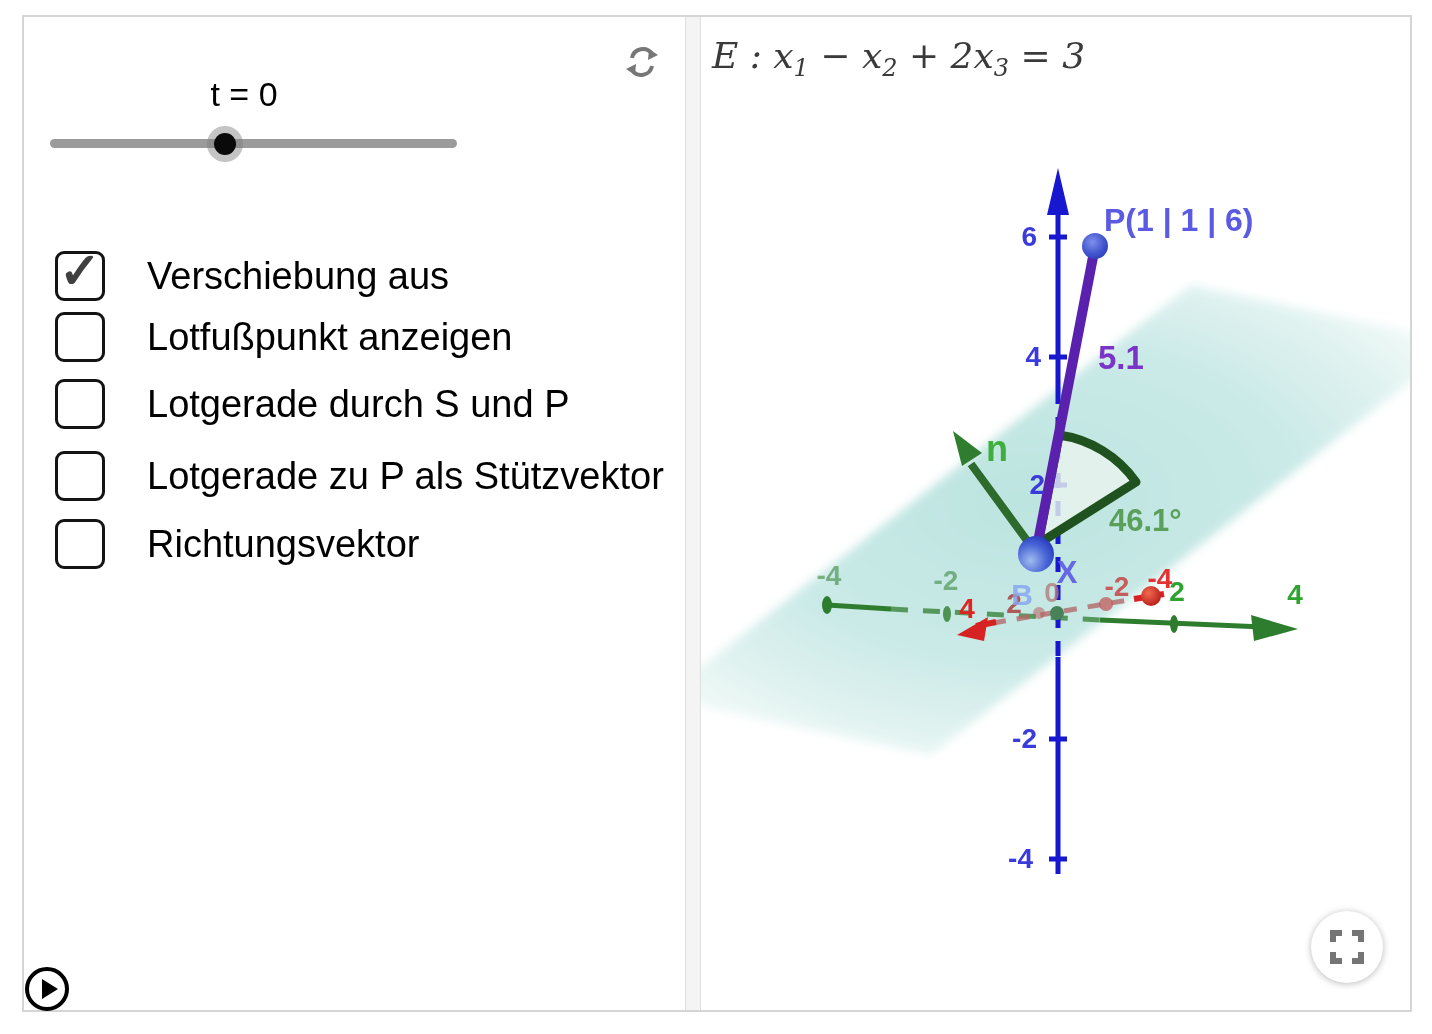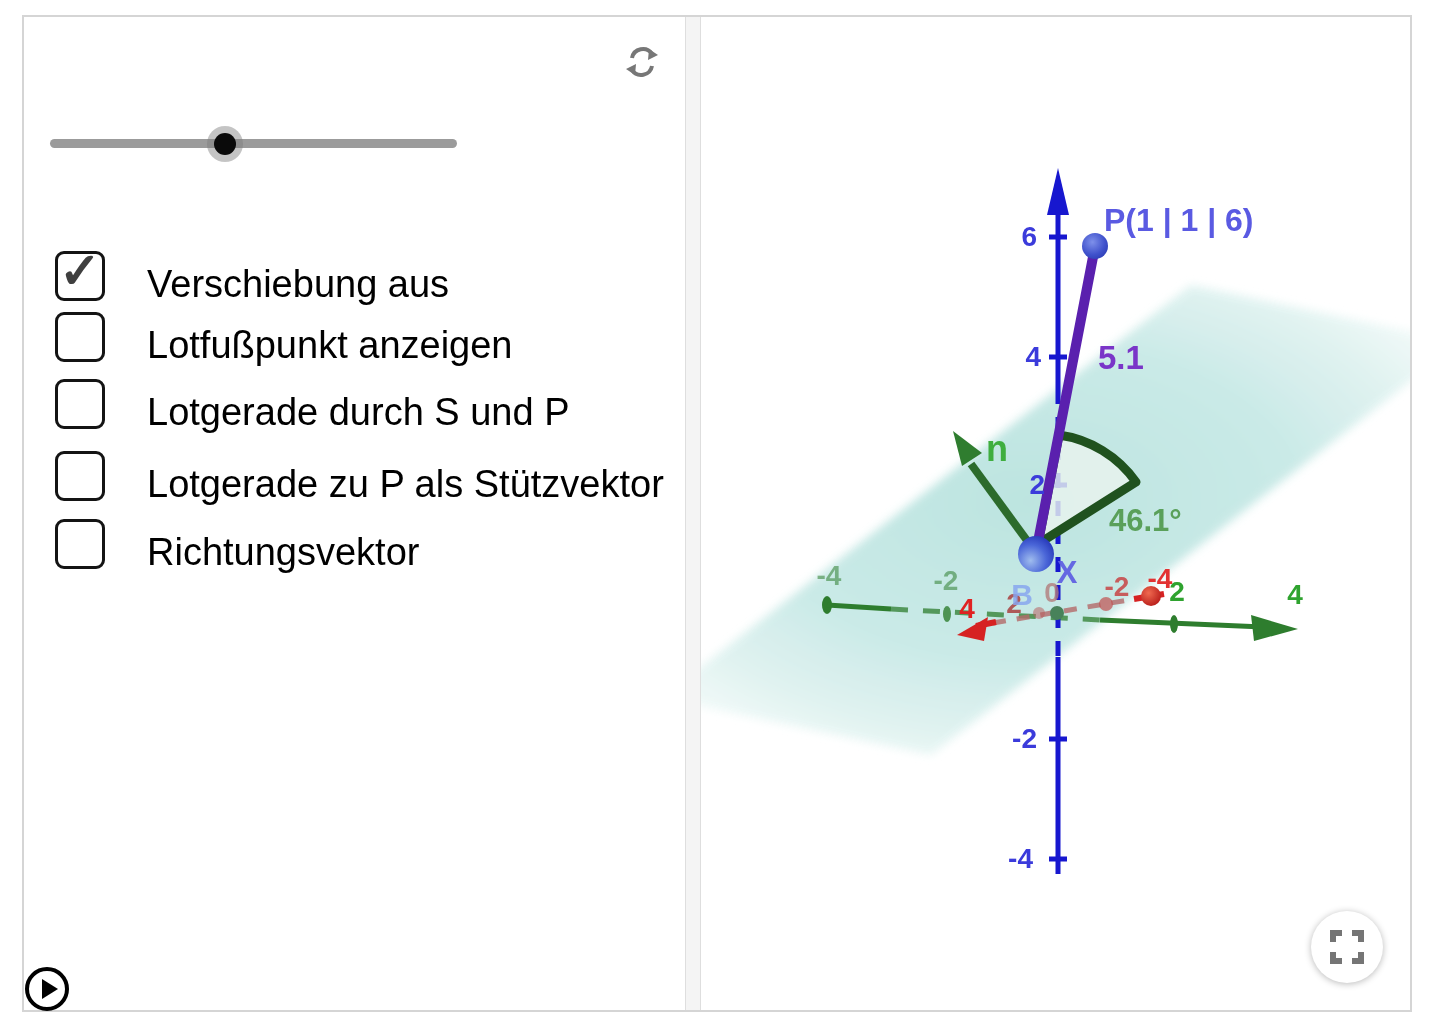--- a/index.html
+++ b/index.html
@@ -14,21 +14,21 @@
   .slider-track{position:absolute;left:26px;top:122px;width:407px;height:9px;
                 background:#9b9b9b;border-radius:5px;cursor:pointer;}
   .slider-handle-ring{position:absolute;left:183px;top:109px;width:36px;height:36px;border-radius:50%;
                 background:rgba(125,125,125,0.45);cursor:pointer;}
   .slider-handle{position:absolute;left:7px;top:7px;width:22px;height:22px;border-radius:50%;background:#0a0a0a;}
   .reset-btn{position:absolute;left:596px;top:23px;width:44px;height:44px;cursor:pointer;}
   .cb-row{position:absolute;left:31px;height:50px;}
   .cb-box{position:absolute;left:0;top:0;width:44px;height:44px;border:3px solid #141414;
           border-radius:9px;background:#fff;cursor:pointer;}
   .cb-mark{position:absolute;left:1px;top:-12px;font-size:50px;font-weight:bold;color:#3f3f3f;}
-  .cb-label{position:absolute;left:92px;top:8px;height:50px;line-height:50px;font-size:38px;color:#000;white-space:nowrap;}
+  .cb-label{position:absolute;left:92px;top:0;height:50px;line-height:50px;font-size:38px;color:#000;white-space:nowrap;}
   .play-btn{position:absolute;left:1px;top:950px;width:36px;height:36px;border:4px solid #000;
             border-radius:50%;background:#fff;cursor:pointer;}
   .play-tri{position:absolute;left:13px;top:8px;width:0;height:0;
             border-left:16px solid #000;border-top:10px solid transparent;border-bottom:10px solid transparent;}
   
   #divider{position:absolute;left:661px;top:0;width:14px;height:993px;background:#f4f4f4;
            border-left:1px solid #dedede;border-right:1px solid #dedede;}
   
   #rightPanel{position:absolute;left:677px;top:0;width:709px;height:993px;background:#fff;overflow:hidden;}
   #view3d{position:absolute;left:0;top:0;}
@@ -41,20 +41,21 @@
   .fs-icon{position:absolute;left:18px;top:18px;}
 </style>
 </head>
 <body>
 
 <div id="stage">
   <div id="frame">
 
     <div id="leftPanel">
 
+      <div class="slider-label">t = 0</div>
       <div class="slider-track"></div>
       <div class="slider-handle-ring">
         <div class="slider-handle"></div>
       </div>
 
       <div class="reset-btn">
         <svg width="44" height="44" viewBox="0 0 44 44">
           <path d="M12,18 A11,11 0 0 1 32,14" stroke="#777" stroke-width="4" fill="none"></path>
           <polygon points="38,15 28,20 29,9" fill="#777"></polygon>
           <path d="M32,26 A11,11 0 0 1 12,30" stroke="#777" stroke-width="4" fill="none"></path>
@@ -195,20 +196,23 @@
         <text x="459" y="571" text-anchor="middle" font-size="28" font-weight="700" fill="#e23232">-4</text>
 
         <text x="321" y="588" text-anchor="middle" font-size="30" font-weight="700" fill="#87a6ee" fill-opacity="0.85">B</text>
         <text x="366" y="566" text-anchor="middle" font-size="31" font-weight="700" fill="#5d5de2" fill-opacity="0.92">X</text>
         <text x="285" y="444" font-size="36" font-weight="700" fill="#3fae3f">n</text>
         <text x="408" y="514" font-size="31" font-weight="600" fill="#5aa05a">46.1°</text>
         <text x="397" y="352" font-size="33" font-weight="600" fill="#7a35c8">5.1</text>
         <text x="403" y="214" font-size="32" font-weight="600" fill="#5a5ae2">P(1 | 1 | 6)</text>
       </svg>
 
+      <div class="equation">
+        <span>E : x</span><sub>1</sub><span> − x</span><sub>2</sub><span> + 2x</span><sub>3</sub><span> = 3</span>
+      </div>
 
       <div class="fs-btn">
         <svg class="fs-icon" width="36" height="36" viewBox="0 0 36 36">
           <path d="M4,13 V4 H13" stroke="#757575" stroke-width="6" fill="none"></path>
           <path d="M23,4 H32 V13" stroke="#757575" stroke-width="6" fill="none"></path>
           <path d="M32,23 V32 H23" stroke="#757575" stroke-width="6" fill="none"></path>
           <path d="M13,32 H4 V23" stroke="#757575" stroke-width="6" fill="none"></path>
         </svg>
       </div>
 

